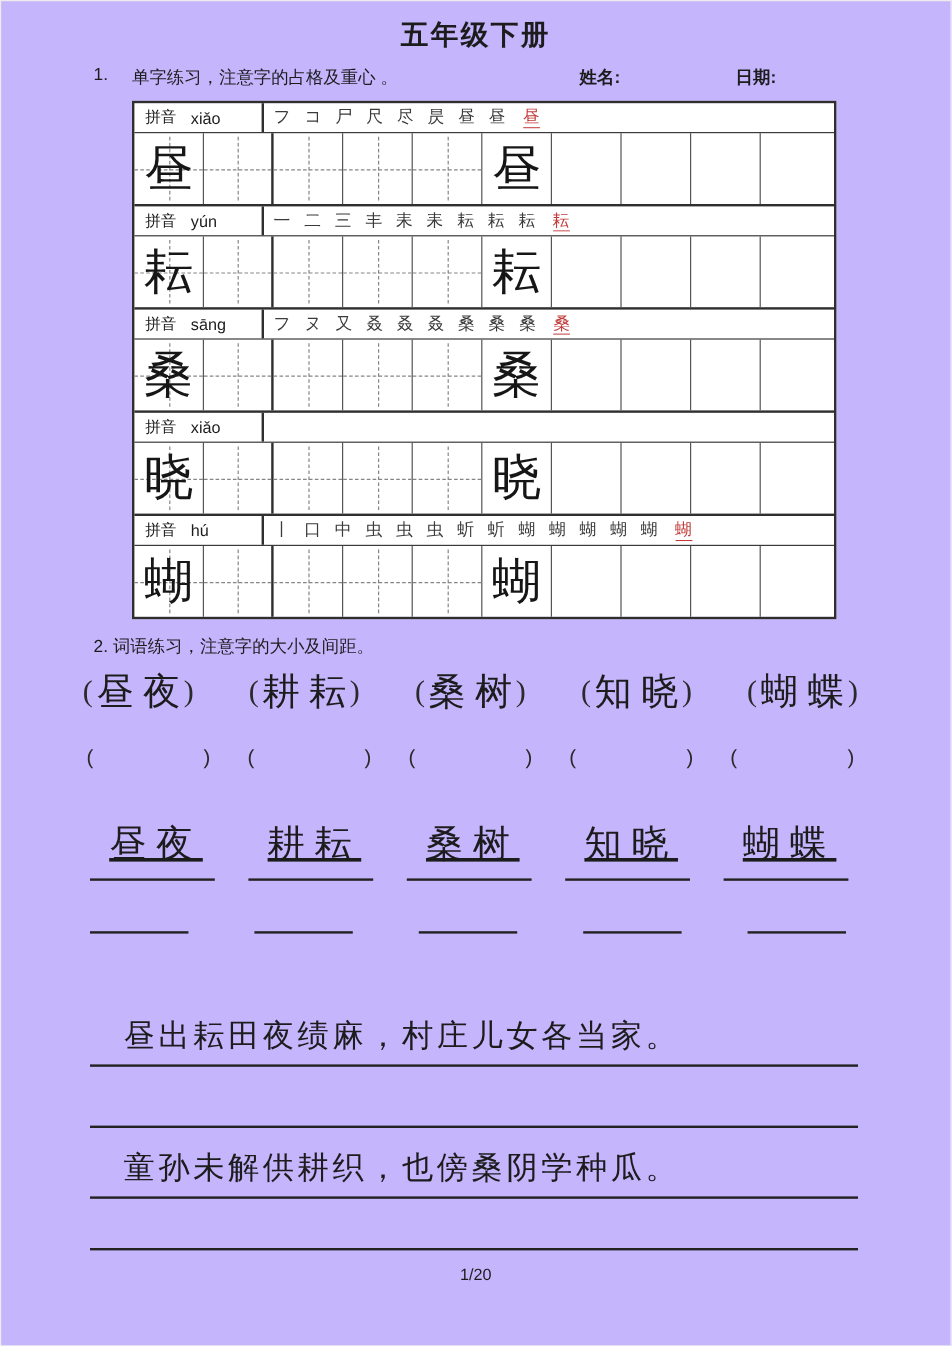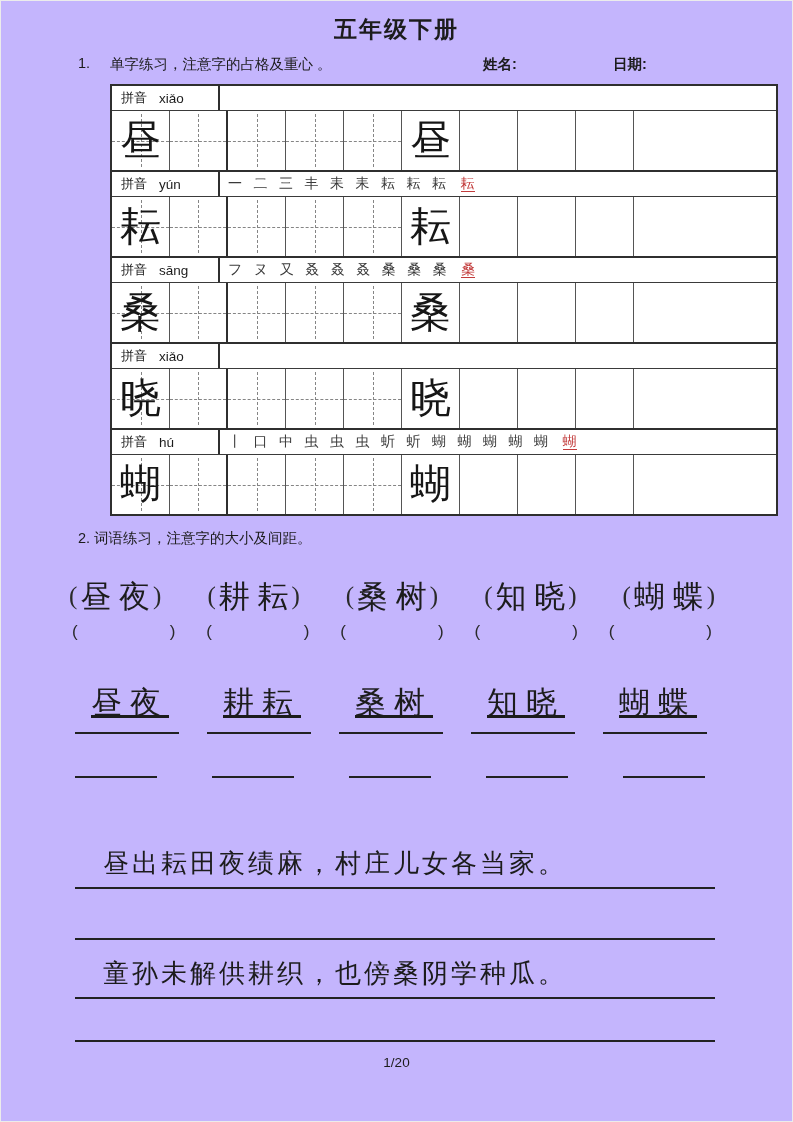--- a/index.html
+++ b/index.html
@@ -13,21 +13,21 @@
   .title { position:absolute; top:14px; left:0; width:100%; text-align:center;
            font-size:23px; font-weight:bold; letter-spacing:2px; }
   
   .instr1 { position:absolute; top:55px; left:0; width:100%; font-size:14.5px; }
   .instr1 .num { position:absolute; left:78px; }
   .instr1 .txt { position:absolute; left:110px; }
   .instr1 .name { position:absolute; left:483px; font-weight:bold; }
   .instr1 .date { position:absolute; left:613px; font-weight:bold; }
 
   
-  .ptable { position:absolute; top:84px; left:110px; width:668px;
+  .ptable { position:absolute; top:84px; left:110px; width:587px;
             border:2px solid #2f2f2f; background:#fff; }
   .pblock { border-bottom:2px solid #2f2f2f; }
   .pblock:last-child { border-bottom:none; }
   .phead { display:flex; align-items:center; height:25px; border-bottom:1px solid #3a3a3a; }
   .pinyin-cell { width:108px; height:100%; display:flex; align-items:center; gap:12px;
                  padding-left:9px; font-size:13px; border-right:2px solid #2f2f2f; }
   .pinyin-cell .py { font-size:13.5px; }
   .strokes { flex:1; padding-left:8px; font-size:14px; letter-spacing:4px;
              font-family:"Liberation Serif", serif; color:#3a3a3a; white-space:nowrap; overflow:hidden; }
   .strokes .final { color:#c23b3b; border-bottom:1.5px solid #c23b3b; letter-spacing:0; margin-left:3px; }
@@ -40,21 +40,21 @@
   .cell.guides::after  { content:""; position:absolute; top:50%; left:0; right:0;
                          border-top:1px dashed #858585; }
   .hanzi { position:absolute; inset:0; display:flex; align-items:center; justify-content:center;
            font-size:41px; font-family:"Liberation Serif", serif; color:#161616; z-index:2; }
 
   
   .seclabel { position:absolute; left:78px; font-size:14.5px; }
   .s2 { top:529px; } .s3 { top:806px; }
 
   
-  .wordrow { position:absolute; top:576px; left:66px; width:652px;
+  .wordrow { position:absolute; top:556px; left:66px; width:652px;
              display:flex; justify-content:space-between; align-items:center; }
   .wgroup { font-family:"Liberation Serif", serif; font-size:31px; white-space:nowrap; }
   .wgroup .par { font-size:25px; color:#2a2a2a; vertical-align:3px; padding:0 3px; }
   .parenrow { position:absolute; top:622px; left:72px; width:640px;
               display:flex; justify-content:space-between; }
   .pgroup { font-size:17px; color:#2a2a2a; display:flex; }
   .pgroup .gap { display:inline-block; width:92px; }
   .uwordrow { position:absolute; top:668px; left:75px; width:632px;
               display:flex; justify-content:space-between; }
   .uword { font-family:"Liberation Serif", serif; font-size:31px; letter-spacing:8px;
@@ -89,20 +89,24 @@
   </div>
 
   <div class="ptable">
 
     <div class="pblock">
       <div class="phead">
         <div class="pinyin-cell">
           <span>拼音</span>
           <span class="py">xiǎo</span>
         </div>
+        <div class="strokes">
+          <span>フ コ 尸 尺 尽 昃 昼 昼</span>
+          <span class="final">昼</span>
+        </div>
       </div>
       <div class="prow">
         <div class="cell guides">
             <span class="hanzi">昼</span>
           </div>
         <div class="cell guides heavy"></div>
         <div class="cell guides"></div>
         <div class="cell guides"></div>
         <div class="cell guides"></div>
         <div class="cell">

